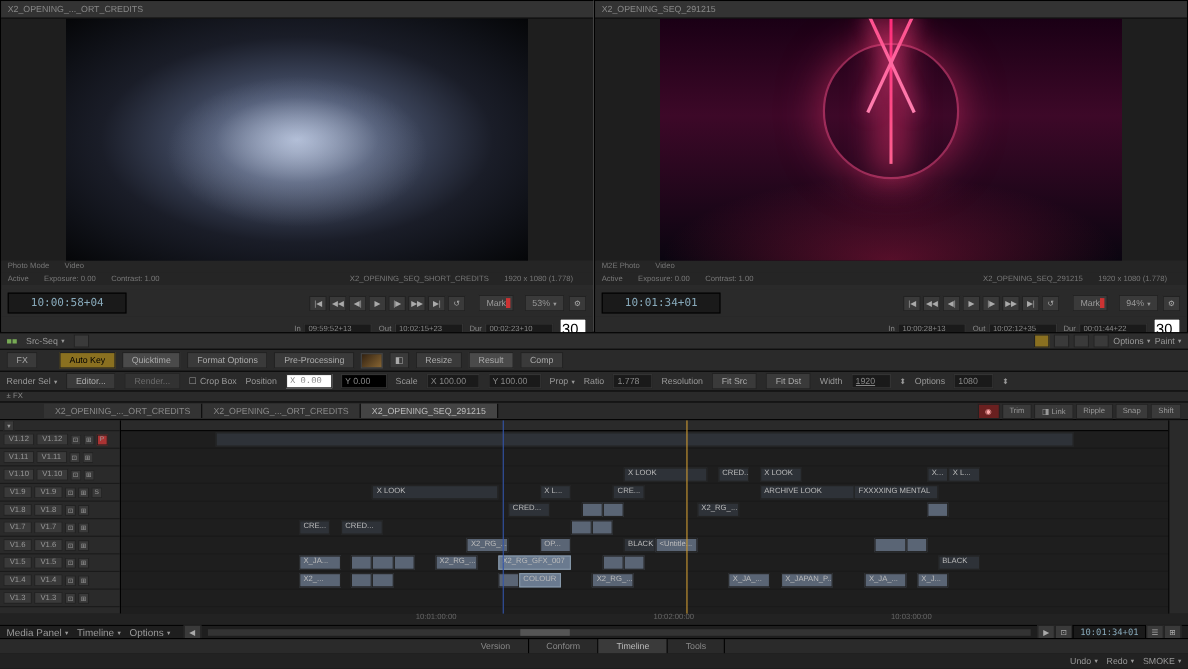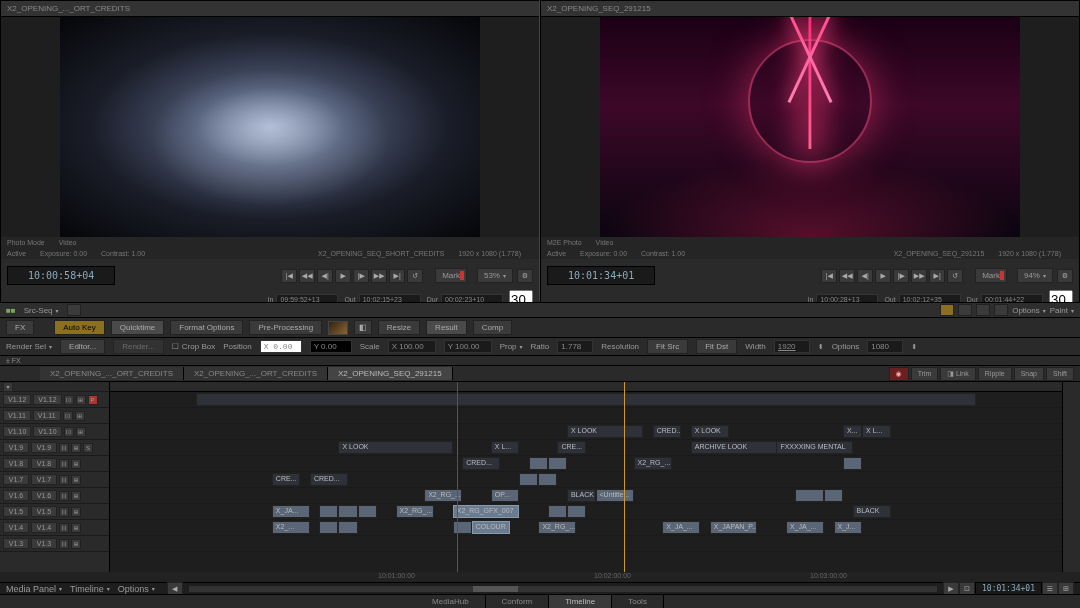--- a/index.html
+++ b/index.html
@@ -426,19 +426,24 @@
       <div class="tl-scroll-thumb" style="left:38%;width:6%"></div>
     </div>
     <div class="tbtn">▶</div>
     <div class="tbtn">⊡</div>
     <div class="tc-display" style="font-size:8px;padding:1px 6px">10:01:34+01</div>
     <div class="tbtn">☰</div>
     <div class="tbtn">⊞</div>
   </div>
 
   <div class="bottom-tabs" id="bottom-tabs">
-      <div class="btab">MediaHub</div>
+      <div class="btab">Version</div>
       <div class="btab">Conform</div>
       <div class="btab active">Timeline</div>
       <div class="btab">Tools</div>
     </div>
 
+  <div class="status-bar">
+    <span class="dd">Undo</span>
+    <span class="dd">Redo</span>
+    <span class="dd">SMOKE</span>
+  </div>
 </div>
 
 </body></html>

